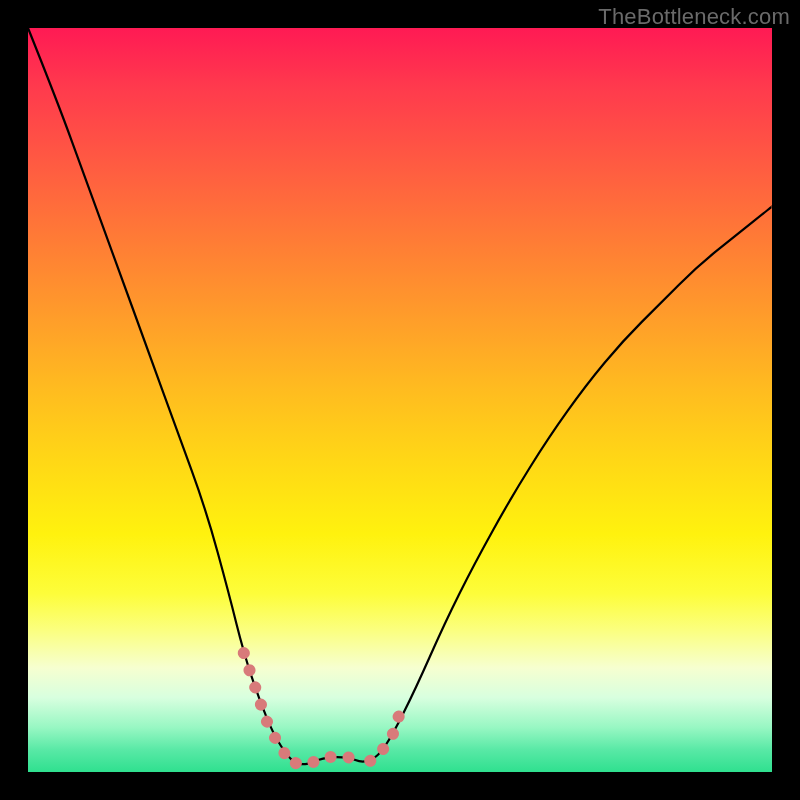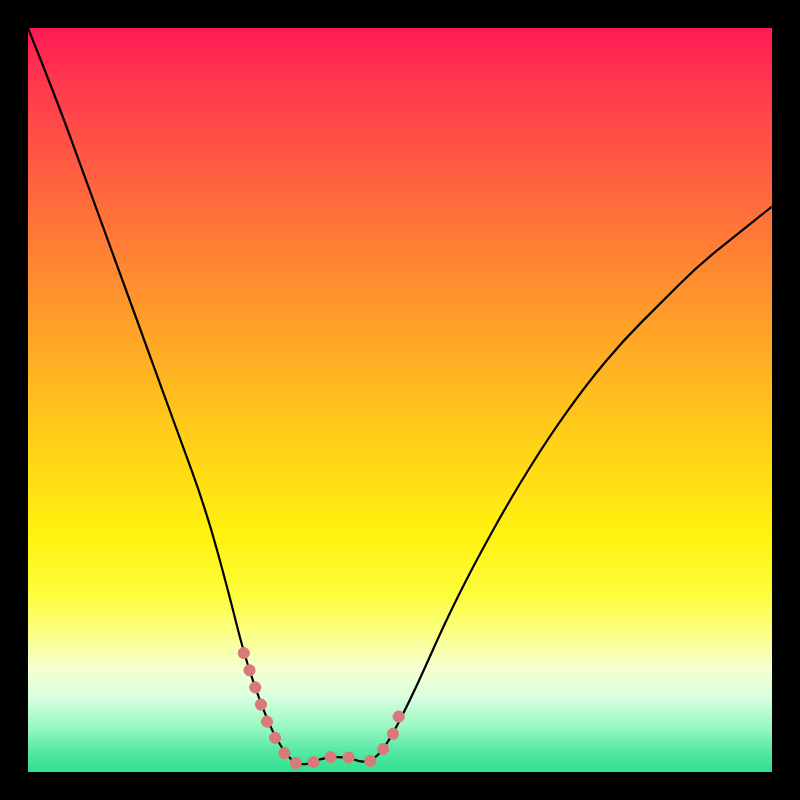--- a/index.html
+++ b/index.html
@@ -61,20 +61,21 @@
     left: 0;
     width: 744px;
     height: 744px;
     overflow: visible;
   }
 </style>
 </head>
 <body>
 
 <div class="frame">
+  <div class="watermark">TheBottleneck.com</div>
 
   <div class="plot-area">
     <svg class="overlay" viewBox="0 0 744 744" preserveAspectRatio="none">
       <path fill="none" stroke="#000000" stroke-width="2.2" d="M 0.0 0.0 Q 29.8 74.4 44.6 115.3 Q 59.5 156.2 74.4 197.2 Q 89.3 238.1 104.2 279.0 Q 119.0 319.9 133.9 360.8 Q 148.8 401.8 163.7 442.7 Q 178.6 483.6 189.7 524.5 Q 200.9 565.4 208.3 595.2 Q 215.8 625.0 223.2 647.3 Q 230.6 669.6 238.1 688.2 Q 245.5 706.8 253.0 718.0 Q 260.4 729.1 264.1 732.1 Q 267.8 735.1 271.6 735.8 Q 275.3 736.6 279.0 735.8 Q 282.7 735.1 290.2 732.1 Q 297.6 729.1 308.8 729.1 Q 319.9 729.1 327.4 732.1 Q 334.8 735.1 342.2 732.1 Q 349.7 729.1 357.1 718.0 Q 364.6 706.8 375.7 684.5 Q 386.9 662.2 401.8 628.7 Q 416.6 595.2 431.5 565.4 Q 446.4 535.7 465.0 502.2 Q 483.6 468.7 502.2 439.0 Q 520.8 409.2 539.4 383.2 Q 558.0 357.1 576.6 334.8 Q 595.2 312.5 613.8 293.9 Q 632.4 275.3 651.0 256.7 Q 669.6 238.1 688.2 223.2 Q 706.8 208.3 725.4 193.4 T 744.0 178.6" id="curve-path"></path>
       <g id="highlight-group">
           <path d="M 215.8 625.0 L 223.2 647.3 L 230.6 669.6 L 238.1 691.9 L 245.5 706.8 L 253.0 721.7 L 260.4 729.1" fill="none" stroke="#d87a7a" stroke-width="12" stroke-linecap="round" stroke-linejoin="round" stroke-dasharray="0.1 18"></path>
           <path d="M 267.8 735.1 L 275.3 736.6 L 282.7 735.1 L 297.6 729.1 L 312.5 729.1 L 319.9 729.1 L 327.4 732.8 L 334.8 735.1" fill="none" stroke="#d87a7a" stroke-width="12" stroke-linecap="round" stroke-linejoin="round" stroke-dasharray="0.1 18"></path>
           <path d="M 342.2 732.8 L 349.7 729.1 L 357.1 718.0 L 364.6 706.8 L 372.0 684.5" fill="none" stroke="#d87a7a" stroke-width="12" stroke-linecap="round" stroke-linejoin="round" stroke-dasharray="0.1 18"></path>
         </g>
     </svg>

